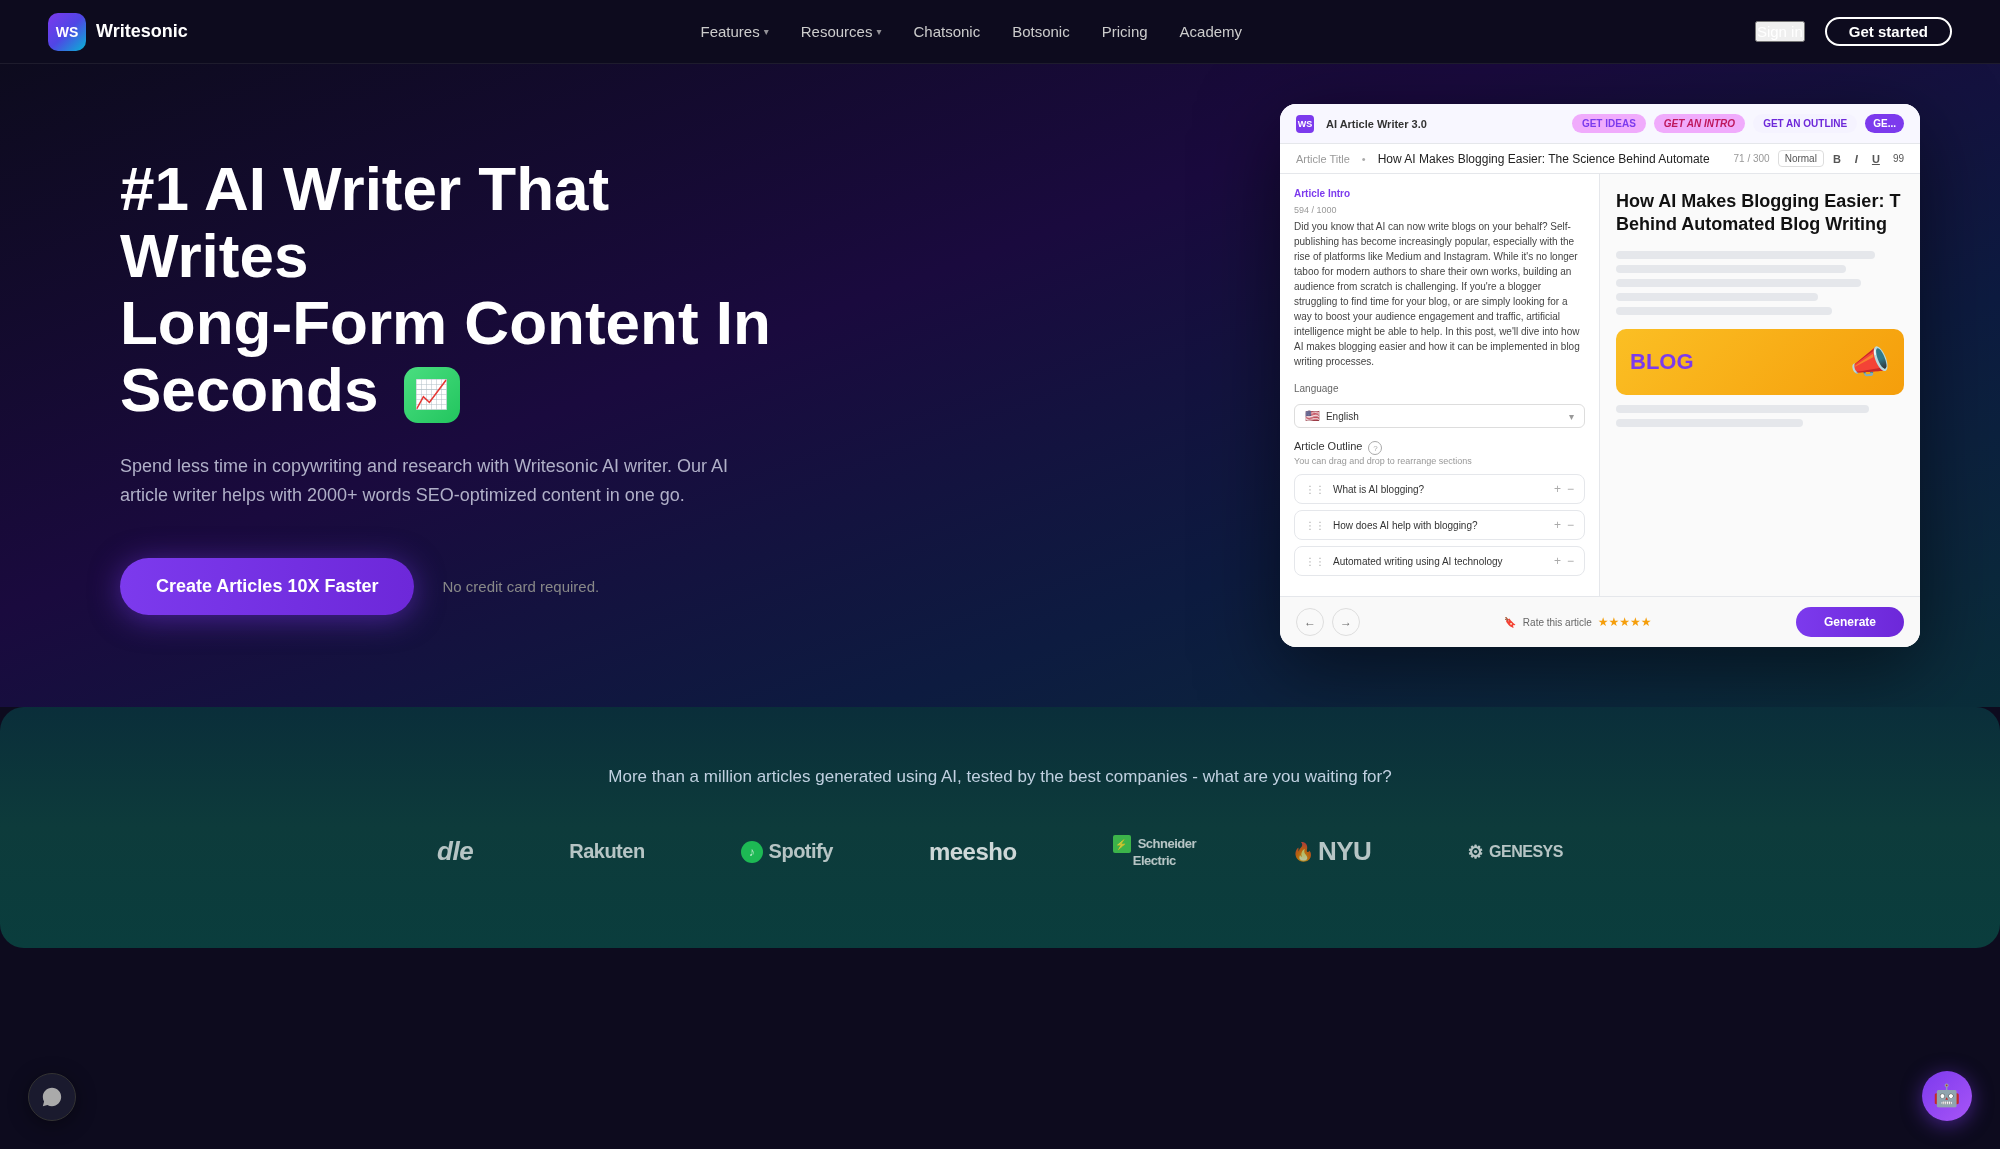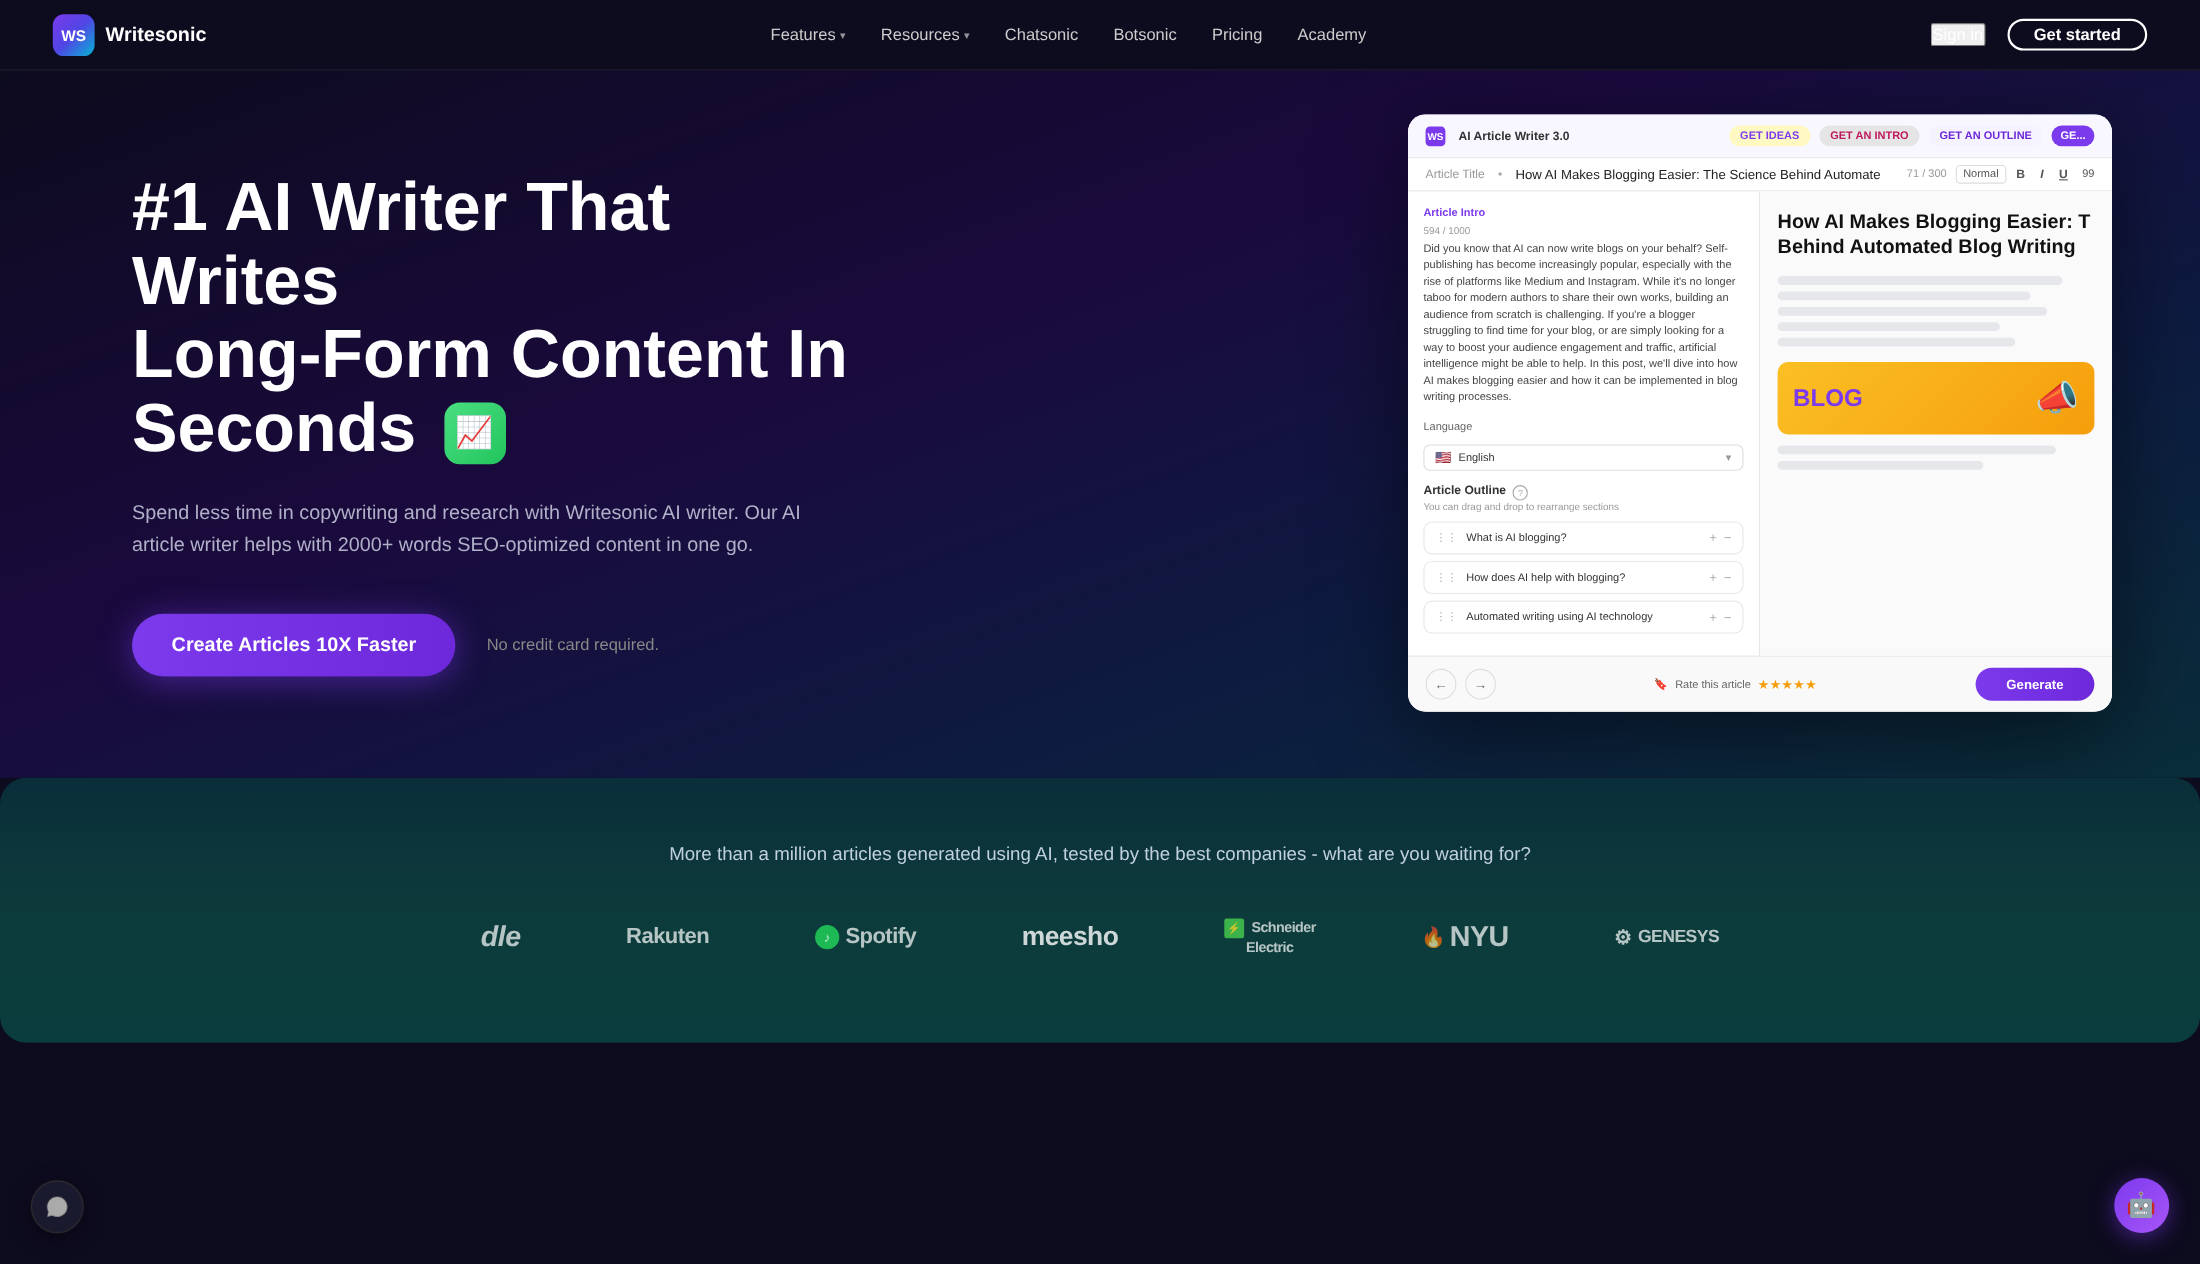--- a/index.html
+++ b/index.html
@@ -70,22 +70,22 @@
       overflow: hidden; position: relative; margin-top: -20px;
     }
     .mockup-topbar {
       background: #f8f7ff; border-bottom: 1px solid #e5e7eb;
       padding: 10px 16px; display: flex; align-items: center; gap: 12px; flex-wrap: wrap;
     }
     .mockup-steps { display: flex; gap: 8px; margin-left: auto; flex-wrap: wrap; }
     .step-btn {
       font-size: 10px; font-weight: 600; padding: 4px 10px; border-radius: 20px; border: none; cursor: pointer;
     }
-    .step-btn.purple { background: #fef9c3; color: #7c3aed; }
-    .step-btn.pink { background: #e5e5e5; color: #be185d; }
+    .step-btn.purple { background: #f0abfc; color: #7c3aed; }
+    .step-btn.pink { background: #f0abfc; color: #be185d; font-style: italic; }
     .step-btn.violet { background: #f5f3ff; color: #6d28d9; }
     .step-btn.more { background: #7c3aed; color: #fff; font-size: 10px; padding: 4px 8px; }
 
     .mockup-toolbar {
       background: #fff; border-bottom: 1px solid #e5e7eb;
       padding: 6px 16px; display: flex; align-items: center; gap: 8px; font-size: 11px; color: #666;
     }
     .mockup-toolbar .article-label { font-size: 11px; color: #999; }
     .mockup-toolbar .article-title-input {
       font-size: 12px; font-weight: 500; color: #222; flex: 1;
@@ -94,21 +94,21 @@
     .mockup-article-title { font-size: 18px; font-weight: 800; color: #111; margin-bottom: 14px; line-height: 1.3; }
     .mockup-intro-label { font-size: 10px; color: #7c3aed; font-weight: 600; margin-bottom: 6px; }
     .mockup-intro-text { font-size: 10px; color: #444; line-height: 1.5; margin-bottom: 14px; }
     .mockup-lang { display: flex; align-items: center; gap: 8px; margin-bottom: 10px; }
     .mockup-lang-label { font-size: 10px; color: #666; }
     .mockup-lang-select {
       border: 1px solid #ddd; border-radius: 6px; padding: 4px 10px; font-size: 10px; color: #333;
       display: flex; align-items: center; gap: 6px;
     }
     .flag { font-size: 12px; }
-    .mockup-outline-label { font-size: 11px; font-weight: 700; color: #333; margin-bottom: 4px; }
+    .mockup-outline-label { font-size: 11px; font-weight: 400; color: #333; margin-bottom: 4px; }
     .mockup-outline-hint { font-size: 9px; color: #999; margin-bottom: 8px; }
     .outline-item {
       display: flex; align-items: center; justify-content: space-between;
       padding: 7px 10px; border: 1px solid #e5e7eb; border-radius: 8px;
       margin-bottom: 6px; font-size: 10px; color: #333;
     }
     .outline-item-left { display: flex; align-items: center; gap: 8px; }
     .drag-handle { color: #aaa; font-size: 10px; }
     .outline-actions { display: flex; gap: 6px; color: #aaa; font-size: 12px; }
     .mockup-bottom {

